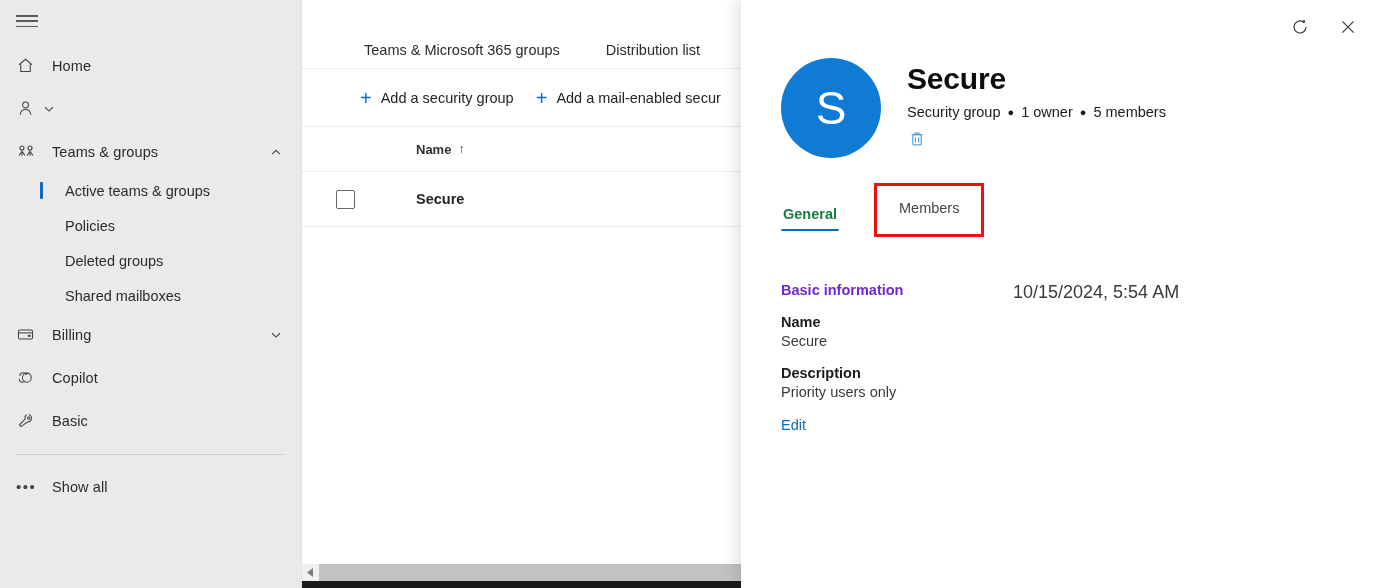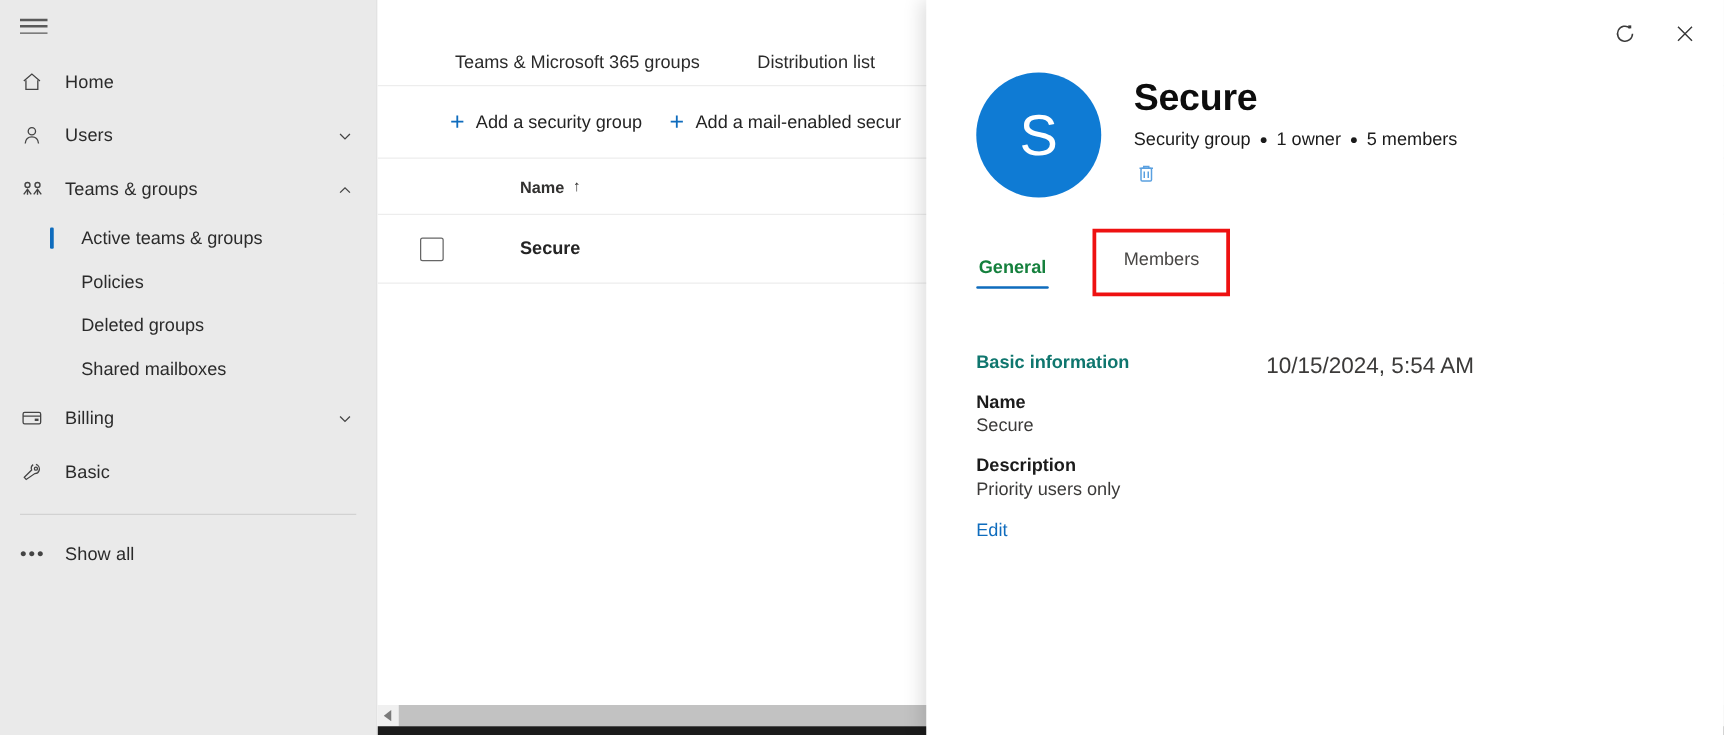--- a/index.html
+++ b/index.html
@@ -397,21 +397,21 @@
 
   .panel-body {
     display: flex;
     margin: 48px 0 0 40px;
   }
   .col-a { width: 232px; flex: 0 0 232px; }
   .col-b { flex: 1 1 auto; }
   .section-title {
     font-size: 14.5px;
     font-weight: bold;
-    color: #0f766e;
+    color: #6d28d9;
     margin-bottom: 16px;
   }
   .field-label {
     font-size: 14.5px;
     font-weight: bold;
     color: #1b1b1b;
     margin-bottom: 3px;
   }
   .field-value {
     font-size: 14.5px;
@@ -454,21 +454,20 @@
         <span class="nav-label">Home</span>
       </div>
 
       <div class="nav-item">
         <span class="nav-ico">
           <svg width="19" height="19" viewBox="0 0 20 20" fill="none" stroke="#444" stroke-width="1.1">
             <circle cx="10" cy="6.3" r="3.1"></circle>
             <path d="M4.4 16.6 C4.8 12.8 7.2 11.1 10 11.1 C12.8 11.1 15.2 12.8 15.6 16.6"></path>
           </svg>
         </span>
-        <span class="nav-label">Users</span>
         <span class="chev">
           <svg width="14" height="14" viewBox="0 0 16 16" fill="none" stroke="#444" stroke-width="1.2">
               <path d="M3.5 6 L8 10.4 L12.5 6"></path>
             </svg>
         </span>
       </div>
 
       <div class="nav-item">
         <span class="nav-ico">
           <svg width="20" height="20" viewBox="0 0 20 20" fill="none" stroke="#444" stroke-width="1.1">
@@ -509,20 +508,31 @@
           </svg>
         </span>
         <span class="nav-label">Billing</span>
         <span class="chev">
           <svg width="14" height="14" viewBox="0 0 16 16" fill="none" stroke="#444" stroke-width="1.2">
               <path d="M3.5 6 L8 10.4 L12.5 6"></path>
             </svg>
         </span>
       </div>
 
+      <div class="nav-item">
+        <span class="nav-ico">
+          <svg width="19" height="19" viewBox="0 0 20 20" fill="none" stroke="#444" stroke-width="1.1">
+            <path d="M4 8.5 C4 6.3 5.6 4.9 7.6 4.9 C9.6 4.9 10.6 6.2 11 7.6"></path>
+            <ellipse cx="11.4" cy="10.2" rx="4.6" ry="4.8"></ellipse>
+            <path d="M3.4 11.2 C3.4 13.4 5 14.9 7 14.9 C8.4 14.9 9.3 14.3 9.9 13.4"></path>
+            <path d="M9 5.6 L12.6 5.6"></path>
+          </svg>
+        </span>
+        <span class="nav-label">Copilot</span>
+      </div>
 
       <div class="nav-item">
         <span class="nav-ico">
           <svg width="19" height="19" viewBox="0 0 20 20" fill="none" stroke="#444" stroke-width="1.1">
             <path d="M13.4 3.6 C15.6 4.3 16.8 6.6 16.1 8.8 C15.6 10.4 14.1 11.4 12.5 11.4 L12.5 11.4 L5.2 16.4 L3.6 14.6 L9.8 8.4 C9.2 6.8 9.7 4.9 11.1 3.9"></path>
             <circle cx="13.4" cy="7.3" r="1.3"></circle>
           </svg>
         </span>
         <span class="nav-label">Basic</span>
       </div>

